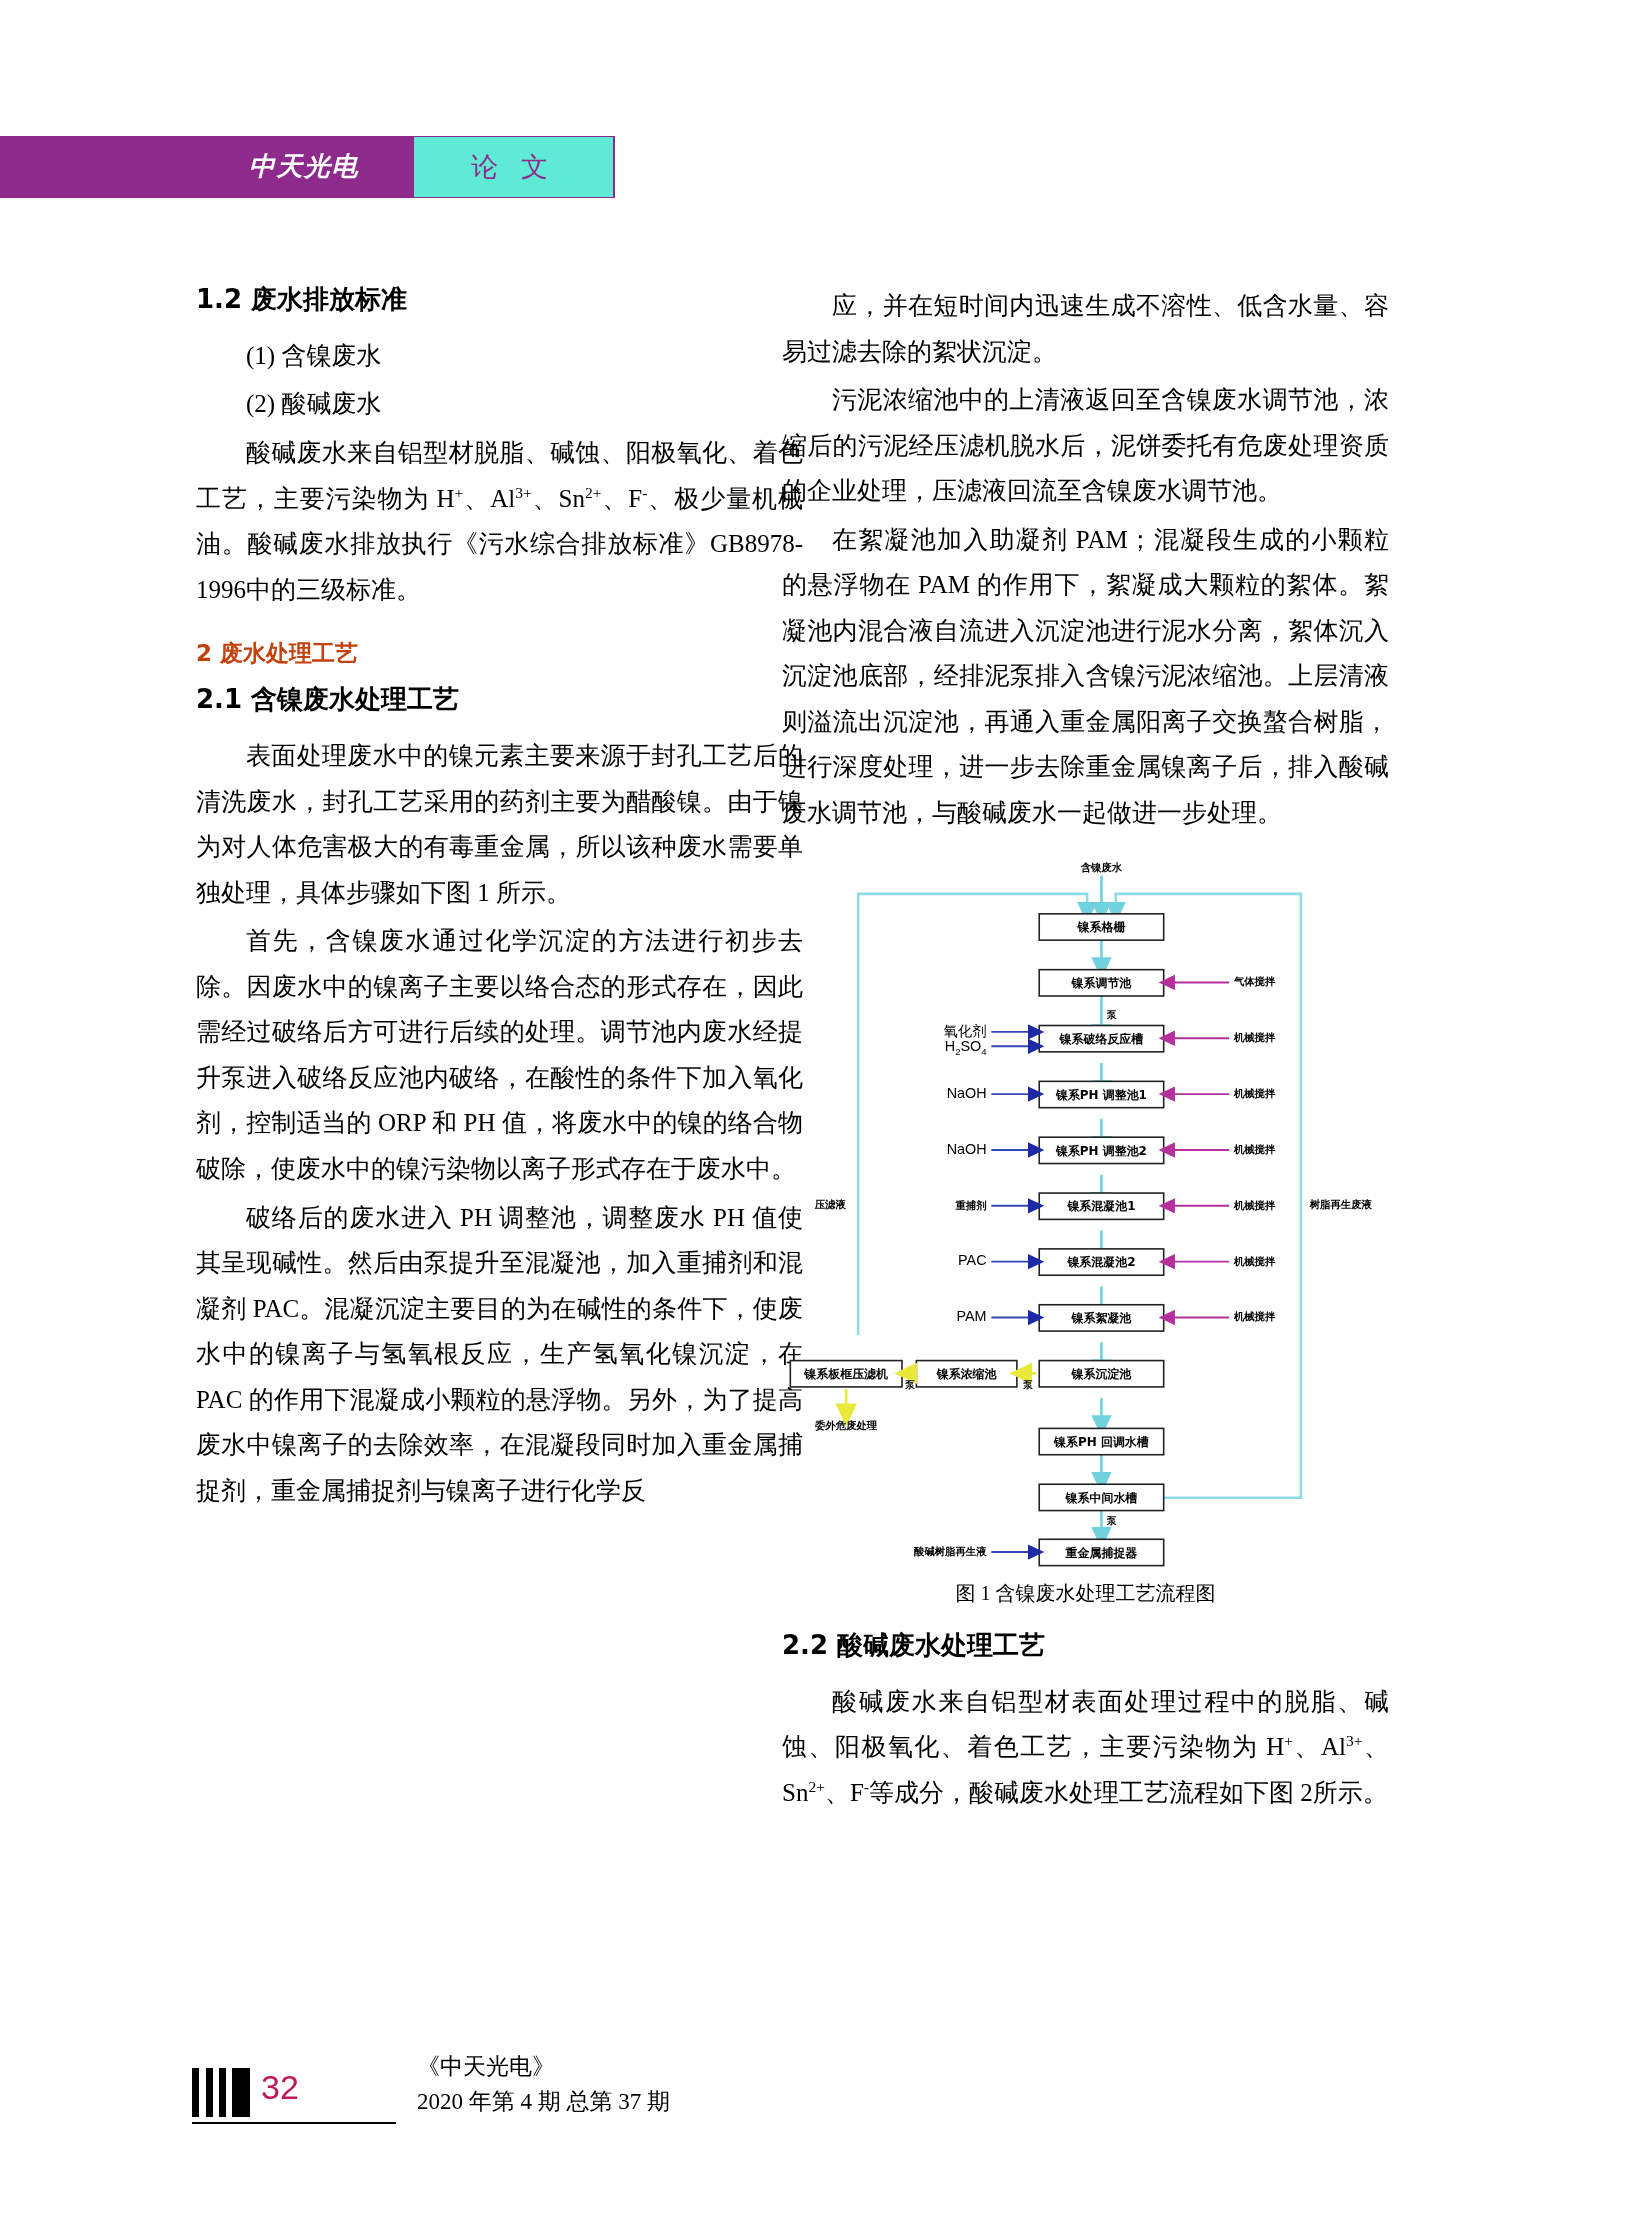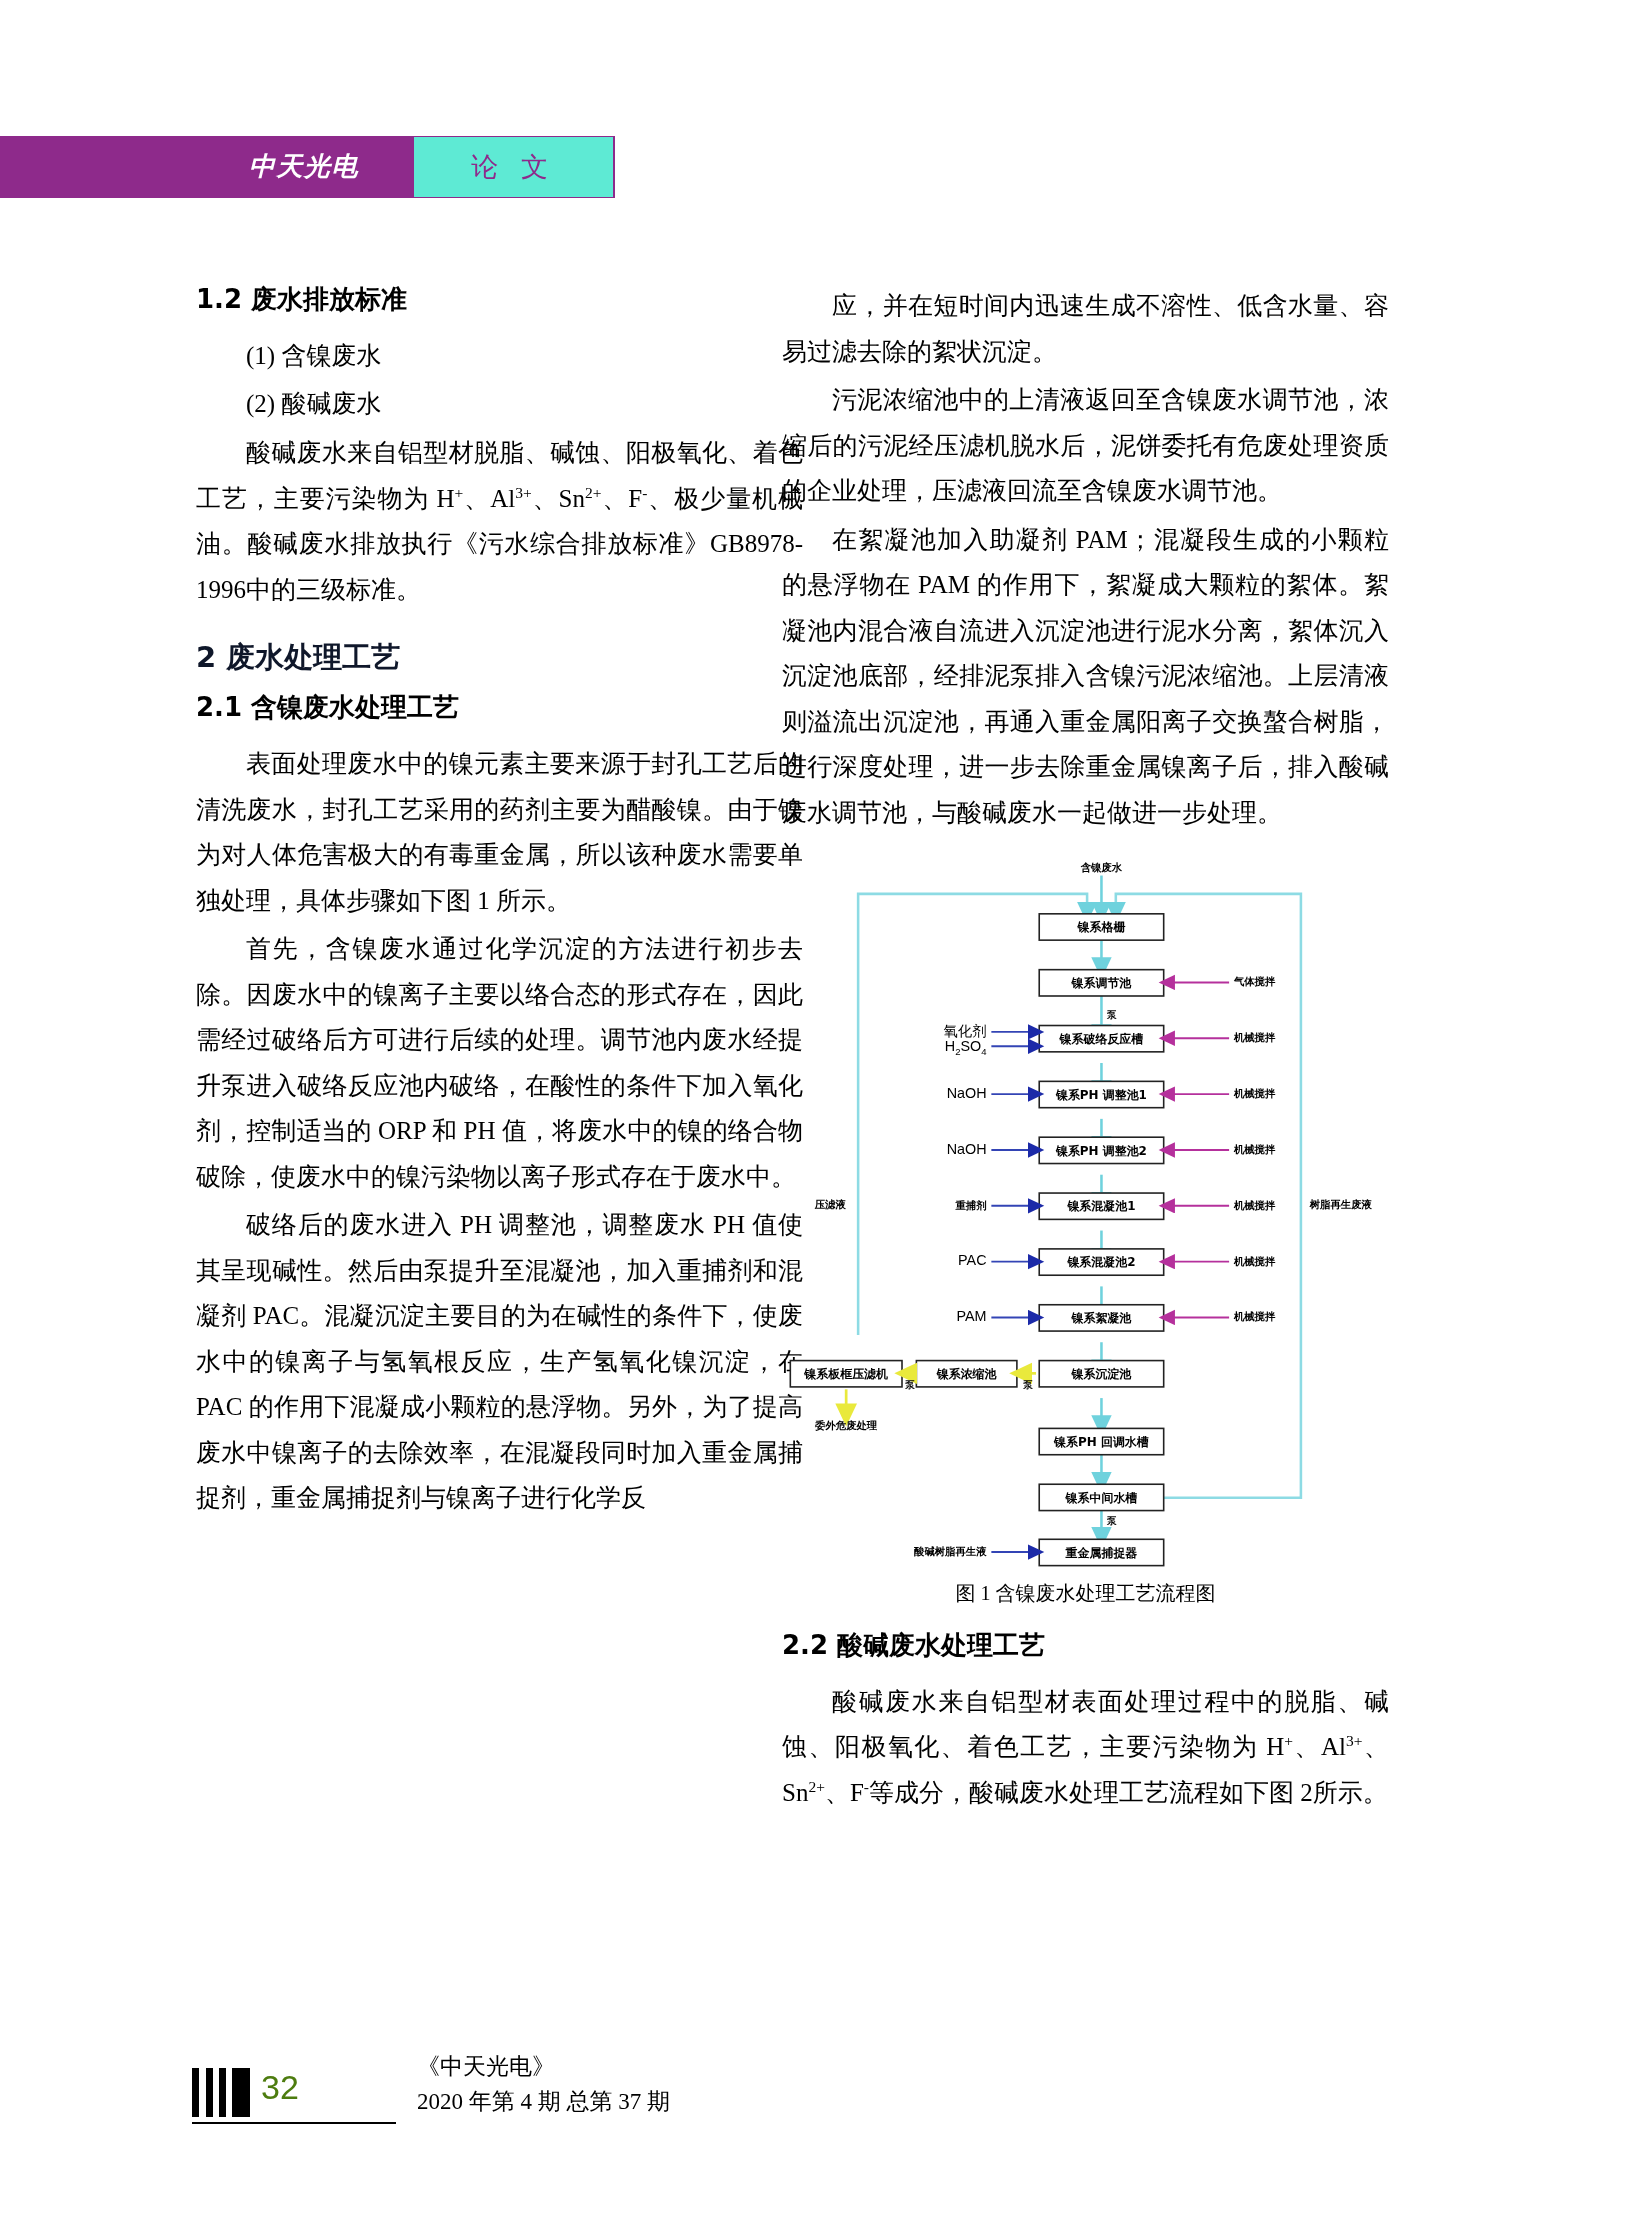--- a/index.html
+++ b/index.html
@@ -31,22 +31,22 @@
   #col-left{ left:196px; }
   #col-right{ left:782px; }
 
   h3.sec{
     font-family:"DejaVu Sans","Liberation Sans",sans-serif;
     font-weight:bold; font-size:26px; margin:0 0 16px 0; line-height:1.3;
     letter-spacing:0px;
   }
   h2.sec-major{
     font-family:"DejaVu Sans","Liberation Sans",sans-serif;
-    font-weight:bold; font-size:29px; margin:27px 0 14.4px 0;
-    color:#0f172a; line-height:1.3;
+    font-weight:bold; font-size:23px; margin:27px 0 14.4px 0;
+    color:#c2410c; line-height:1.3;
   }
   p.body{
     font-size:25px; line-height:1.82; margin:0 0 3.2px 0;
     text-align:justify; text-justify:inter-ideograph;
     text-indent:2em;
   }
   sup{ font-size:0.62em; vertical-align:super; }
 
   
   #figure-wrap{
@@ -57,21 +57,21 @@
     font-size:20px; text-align:center; margin:8px 0 22.3px 0; text-indent:0;
   }
 
   
   #footer{ position:absolute; left:192px; top:2039px; width:958px; height:112px; }
   #bars{ position:absolute; left:0; top:29px; width:60px; height:49px; }
   #bars span{ position:absolute; top:0; width:7.2px; height:49px; background:#000; }
   #bars span.b4{ width:17.6px; }
   #page-num{
     position:absolute; left:69px; top:29px;
-    font-size:34px; font-family:"Liberation Sans",sans-serif; color:#4d7c0f;
+    font-size:34px; font-family:"Liberation Sans",sans-serif; color:#be185d;
   }
   #foot-rule{ position:absolute; left:0; top:83px; width:204px; height:2.4px; background:#000; }
   #foot-lines{ position:absolute; left:225px; top:9.6px; }
   #foot-lines div{ font-size:23px; line-height:1.55; }
 </style>
 </head>
 <body>
 
 <div id="header-band"></div>
 <div id="header-logo">中天光电</div>

